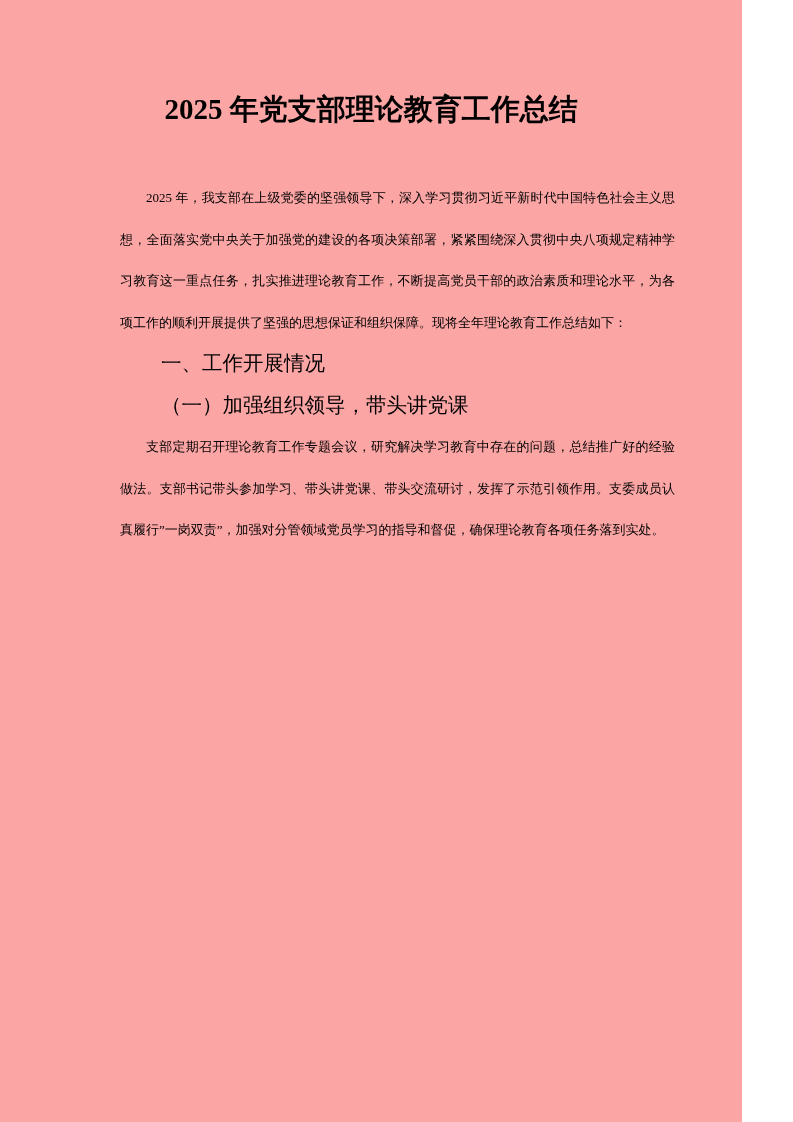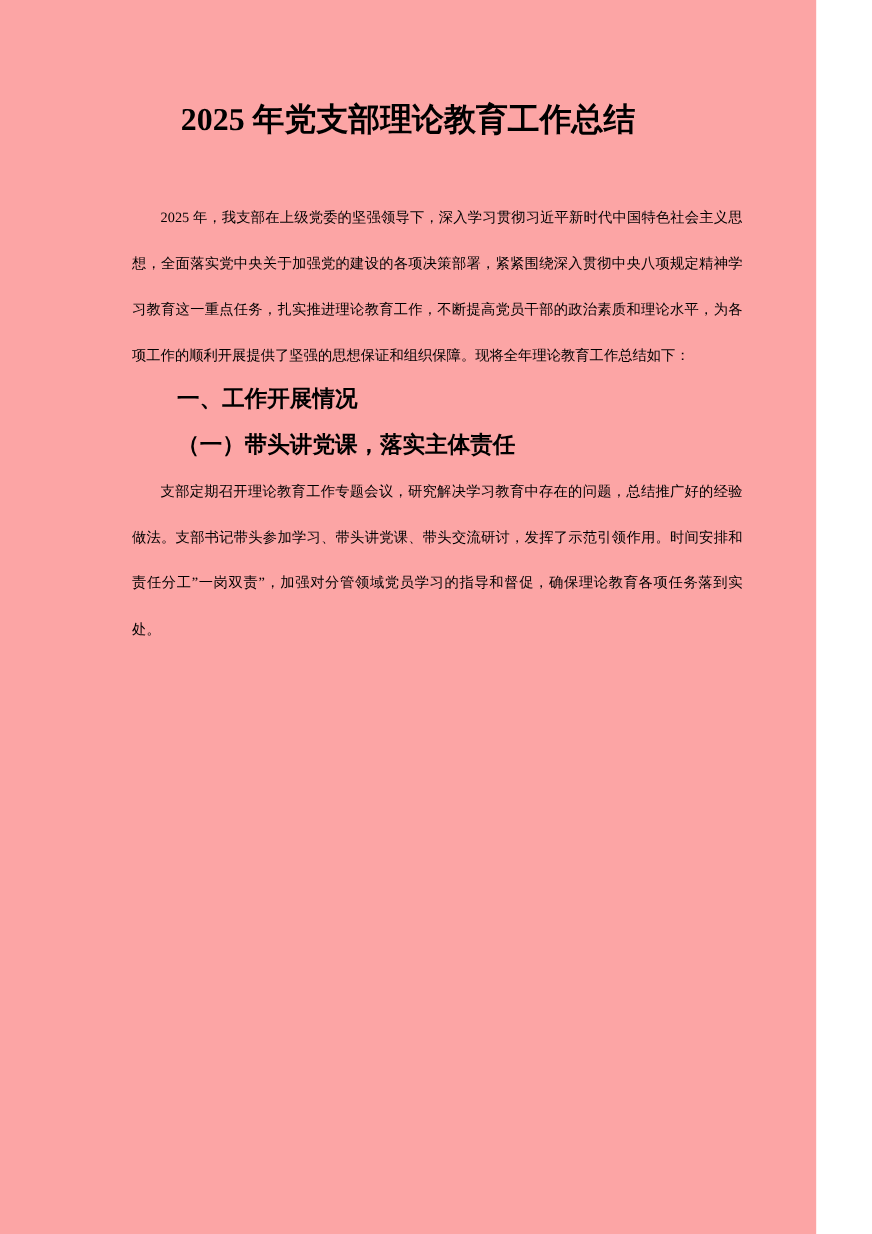--- a/index.html
+++ b/index.html
@@ -40,35 +40,35 @@
     text-justify: inter-ideograph;
     text-indent: 2em;
     color: #000000;
     word-break: break-all;
   }
   .heading1, .heading2 {
     margin: 0;
     padding: 0;
     font-size: 20.5px;
     line-height: 41.5px;
-    font-weight: bold;
+    font-weight: normal;
     text-indent: 2em;
     text-align: left;
     color: #000000;
   }
 </style>
 </head>
 <body>
 
 <div class="page">
   <h1 class="doc-title">2025 年党支部理论教育工作总结</h1>
 
   <div class="content">
     <p class="para">2025 年，我支部在上级党委的坚强领导下，深入学习贯彻习近平新时代中国特色社会主义思想，全面落实党中央关于加强党的建设的各项决策部署，紧紧围绕深入贯彻中央八项规定精神学习教育这一重点任务，扎实推进理论教育工作，不断提高党员干部的政治素质和理论水平，为各项工作的顺利开展提供了坚强的思想保证和组织保障。现将全年理论教育工作总结如下：</p>
 
     <h2 class="heading1">一、工作开展情况</h2>
 
-    <h3 class="heading2">（一）带头讲党课，落实主体责任</h3>
+    <h3 class="heading2">（一）加强组织领导，带头讲党课</h3>
 
 
-    <p class="para">支部定期召开理论教育工作专题会议，研究解决学习教育中存在的问题，总结推广好的经验做法。支部书记带头参加学习、带头讲党课、带头交流研讨，发挥了示范引领作用。时间安排和责任分工”一岗双责”，加强对分管领域党员学习的指导和督促，确保理论教育各项任务落到实处。</p>
+    <p class="para">支部定期召开理论教育工作专题会议，研究解决学习教育中存在的问题，总结推广好的经验做法。支部书记带头参加学习、带头讲党课、带头交流研讨，发挥了示范引领作用。支委成员认真履行”一岗双责”，加强对分管领域党员学习的指导和督促，确保理论教育各项任务落到实处。</p>
   </div>
 </div>
 
 </body></html>

